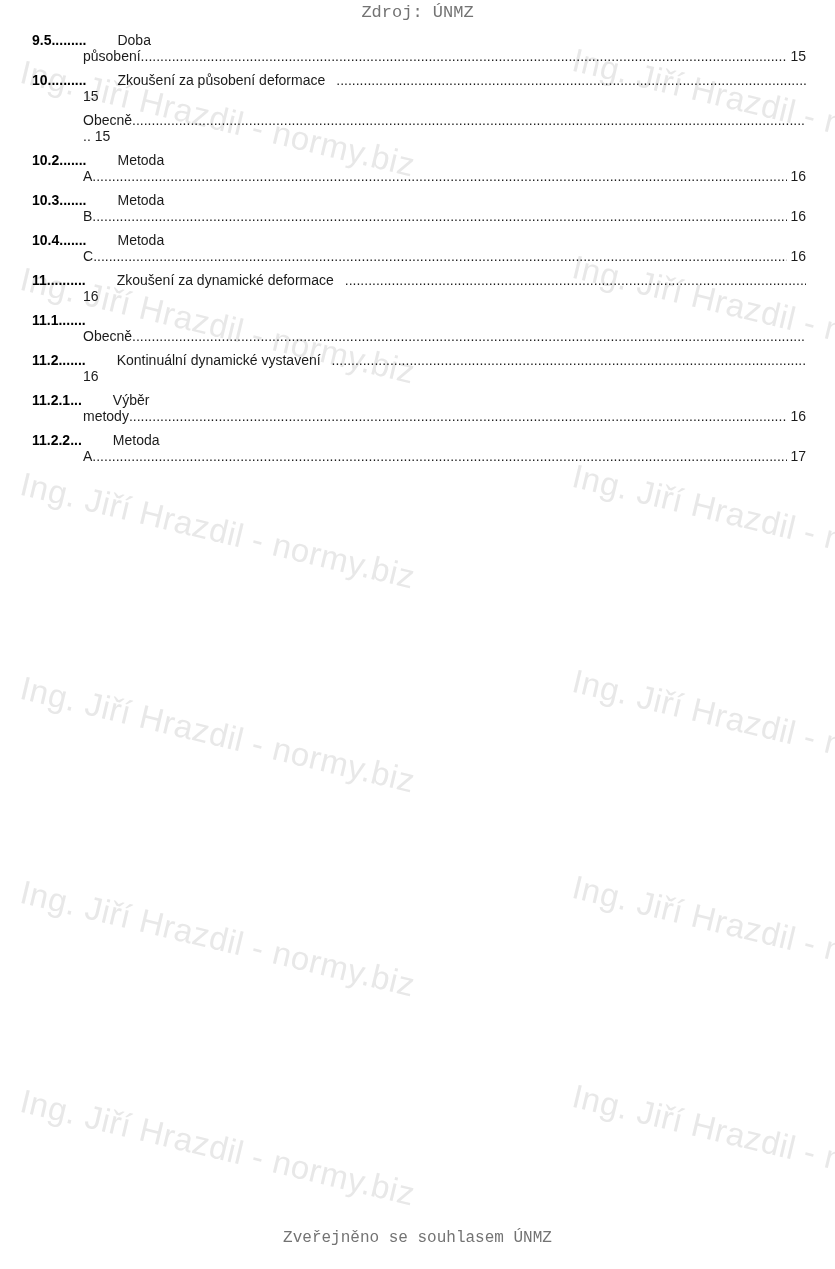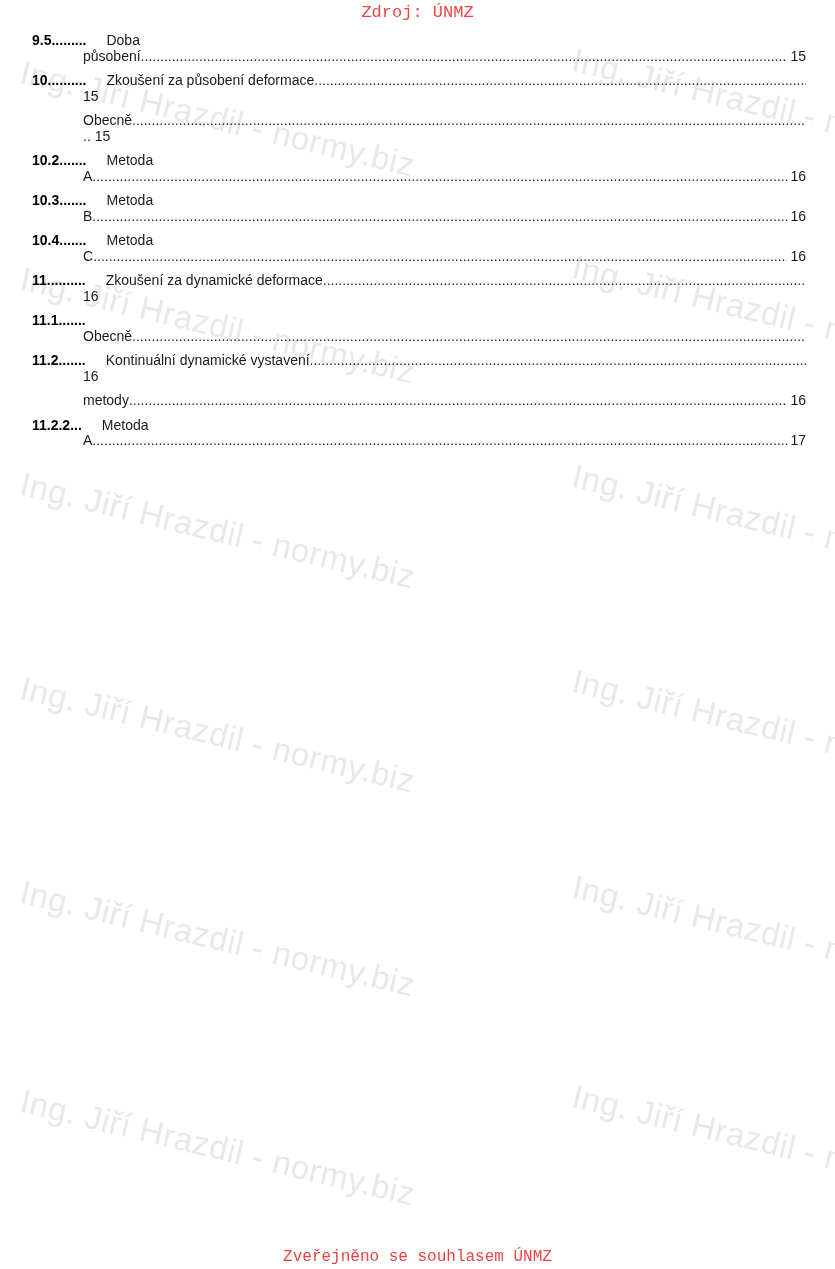--- a/index.html
+++ b/index.html
@@ -20,38 +20,38 @@
     white-space:nowrap;
     transform:rotate(13.5deg);
     transform-origin:0 0;
     letter-spacing:0.5px;
   }
   
   .mono-note {
     position:absolute; left:0; right:0;
     text-align:center;
     font-family:"Liberation Mono", monospace;
-    color:#ef4444;
+    color:#737373;
     z-index:2;
   }
   .header-note { top:3px; font-size:17px; }
-  .footer-note { bottom:3px; font-size:16px; }
+  .footer-note { bottom:22px; font-size:16px; }
   
   .toc {
     position:absolute;
     left:32px; top:33px;
     width:774px;
     z-index:1;
     font-size:14px;
     line-height:15.5px;
     color:#1b1b1b;
   }
   .entry { padding-left:51px; margin-bottom:9px; }
   .line { display:flex; align-items:baseline; }
-  .line.first { margin-left:-51px; }
+  .line.first { margin-left:-51px;gap:11px; }
   .num { font-weight:bold; color:#000; white-space:pre; flex:0 0 auto; }
   .ttl { white-space:pre; flex:0 0 auto; }
   .num + .ttl { margin-left:20px; }
   .leader {
     flex:1 1 auto;
     overflow:hidden;
     white-space:nowrap;
     min-width:0;
   }
   .page-num { white-space:pre; flex:0 0 auto; }
@@ -162,20 +162,24 @@
         <div class="line first">
           <span class="num">11.2.......</span>
           <span class="ttl">Kontinuální dynamické vystavení</span>
           <span class="leader">................................................................................................................................................................................................................................................................................................................................................................................................................</span>
         </div>
         <div class="line">
           <span class="ttl">16</span>
         </div>
       </div>
       <div class="entry">
+        <div class="line first">
+          <span class="num">11.2.1...</span>
+          <span class="ttl">Výběr</span>
+        </div>
         <div class="line">
           <span class="ttl">metody</span>
           <span class="leader">................................................................................................................................................................................................................................................................................................................................................................................................................</span>
           <span class="page-num"> 16</span>
         </div>
       </div>
       <div class="entry">
         <div class="line first">
           <span class="num">11.2.2...</span>
           <span class="ttl">Metoda</span>

